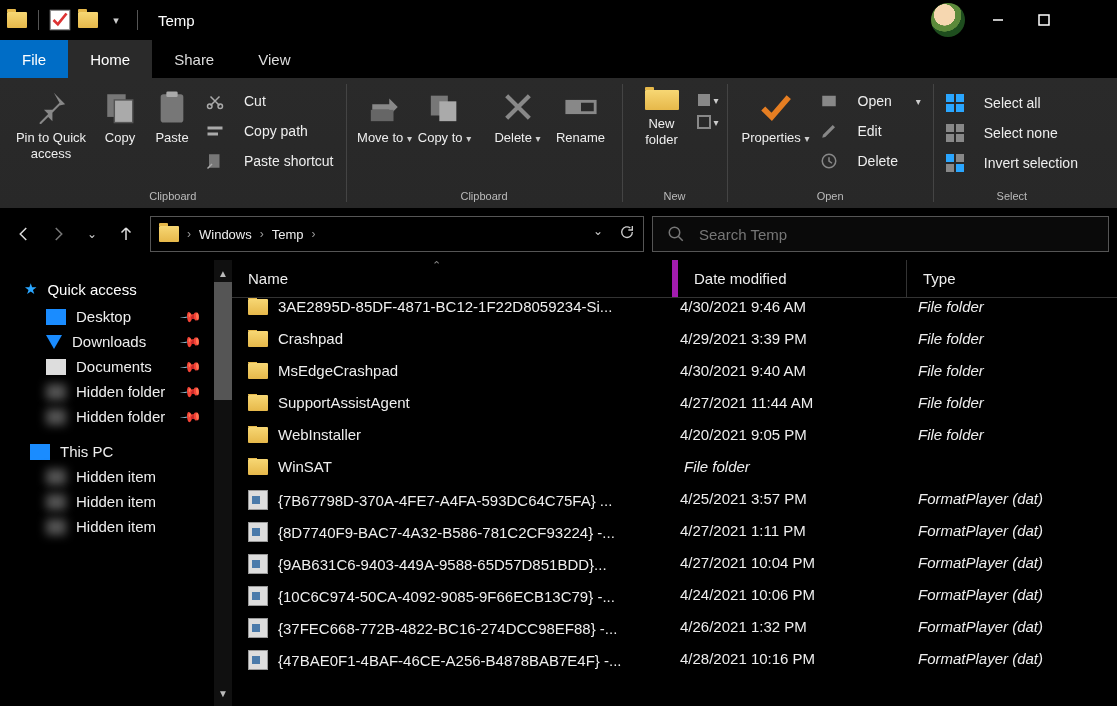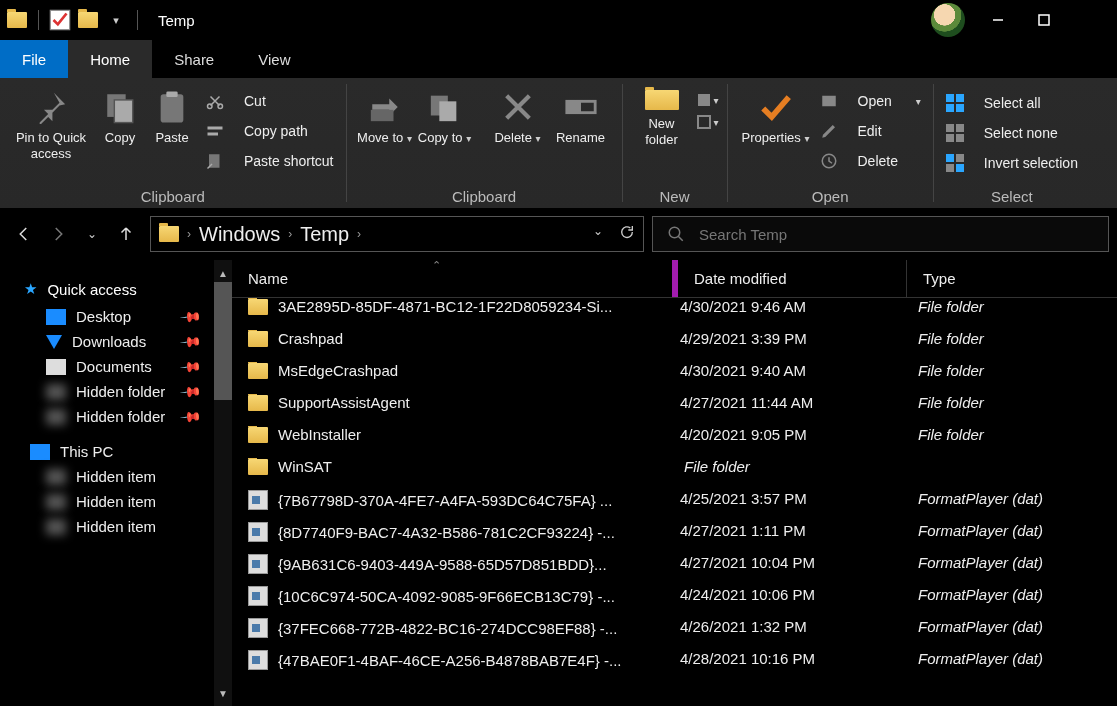--- a/index.html
+++ b/index.html
@@ -18,39 +18,39 @@
   
   .ribbon-tabs { height: 38px; display:flex; background:#000; }
   .rtab { padding: 0 22px; display:flex; align-items:center; font-size:15px; color:#ddd; }
   .rtab.file { background:#006dc6; color:#fff; }
   .rtab.active { background:#2a2a2a; color:#fff; }
 
   
   .ribbon { height: 130px; background: linear-gradient(#2a2a2a,#282828); display:flex; }
   .group { display:flex; flex-direction:column; align-items:center; padding: 4px 8px 0 8px; position:relative; }
   .group-row { display:flex; align-items:flex-start; height:102px; }
-  .group-label { font-size:15px; color:#bbb; height:24px; display:flex; align-items:center; }
+  .group-label { font-size:11px; color:#bbb; height:24px; display:flex; align-items:center; }
   .vr { width:1px; background:#444; margin:6px 0 6px 0; align-self:stretch; }
   .bigbtn { width:68px; height:100px; display:flex; flex-direction:column; align-items:center; justify-content:flex-start; padding-top:8px; gap:6px; font-size:13px; color:#eee; text-align:center; }
   .bigbtn svg { width:34px; height:34px; }
   .bigbtn .lbl { line-height:1.2; }
   .smallcol { display:flex; flex-direction:column; justify-content:flex-start; padding-top:6px; gap:4px; }
   .smallbtn { display:flex; align-items:center; gap:20px; font-size:14px; color:#eee; padding:2px 4px; height:26px; white-space:nowrap; }
   .smallbtn svg, .smallbtn .ico { width:18px; height:18px; flex:0 0 18px; }
   .drop-arrow { font-size:10px; color:#ccc; }
   .mini-stack { display:flex; flex-direction:column; gap:2px; padding-top:8px; margin-left:4px; }
   .mini-stack .mini { width:22px; height:20px; display:flex; align-items:center; justify-content:center; }
   .check-big { width:34px; height:34px; }
 
   
   .addr-row { height:52px; background:#000; display:flex; align-items:center; padding:0 8px; gap:8px; }
   .nav-arrows { display:flex; align-items:center; gap:14px; padding:0 6px; color:#ddd; }
   .nav-arrows span { display:inline-flex; align-items:center; justify-content:center; width:20px; height:20px; }
   .addr-box { flex:0 0 494px; height:36px; border:1px solid #555; display:flex; align-items:center; padding:0 8px; gap:8px; background:#000; }
-  .addr-box .crumb { font-size:20px; color:#eee; display:flex; align-items:center; gap:6px; }
+  .addr-box .crumb { font-size:13px; color:#eee; display:flex; align-items:center; gap:6px; }
   .addr-box .chev { color:#999; font-size:12px; }
   .addr-spacer { flex:1; }
   .addr-actions { display:flex; gap:16px; color:#ccc; }
   .search-box { flex:1; height:36px; border:1px solid #555; display:flex; align-items:center; padding:0 14px; gap:14px; background:#0a0a0a; color:#777; font-size:15px; }
 
   
   .content { display:flex; height: calc(706px - 40px - 38px - 130px - 52px); background:#000; }
   .sidebar { width:232px; background:#000; position:relative; padding-top:12px; }
   .sb-scroll { position:absolute; right:0; top:0; width:18px; height:100%; background:#101010; }
   .sb-thumb { position:absolute; right:0; top:4px; width:18px; height:120px; background:#555; }

